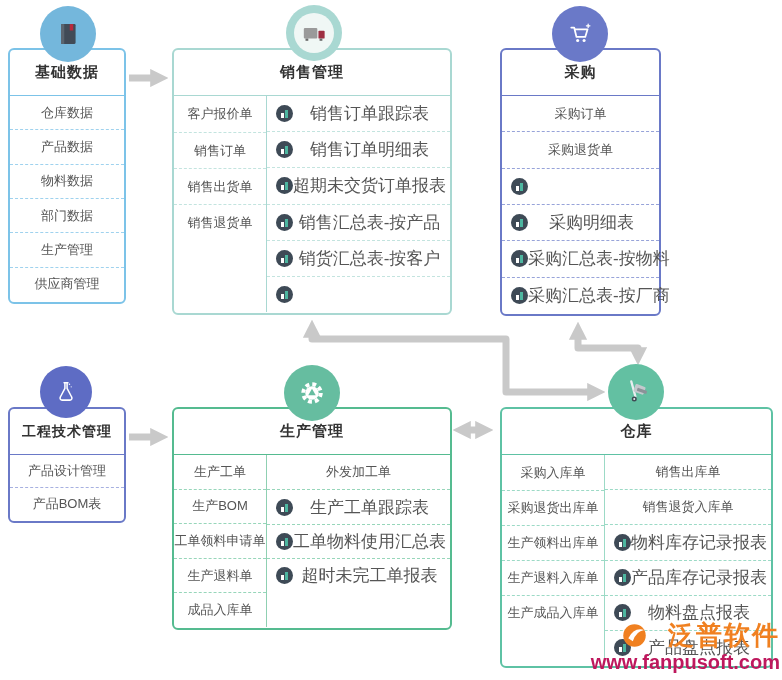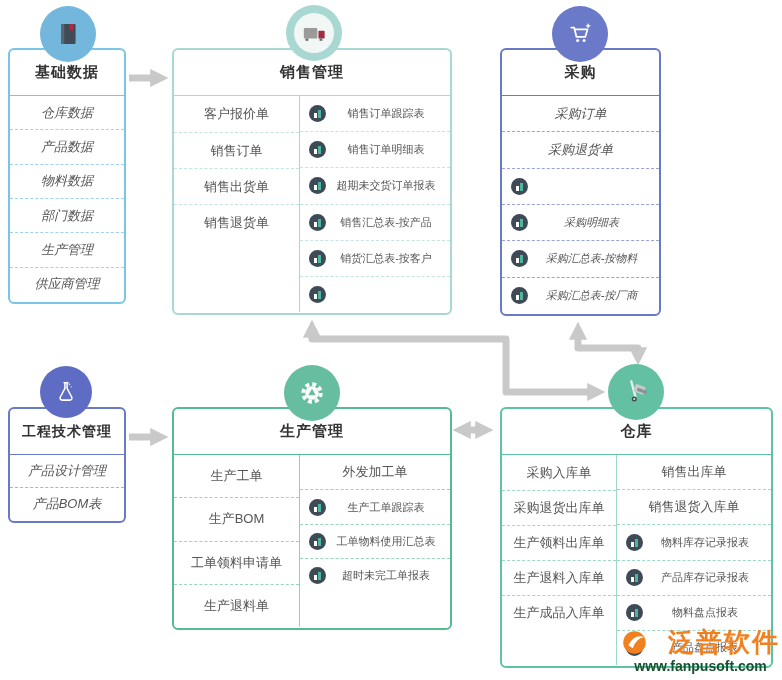--- a/index.html
+++ b/index.html
@@ -22,41 +22,41 @@
     z-index:2;
   }
   .module-header {
     height:46px;
     display:flex; align-items:center; justify-content:center;
     font-size:15px; font-weight:bold; color:#333;
     border-bottom:1px solid var(--bc);
     letter-spacing:1px;
   }
   .body-rows { display:flex; flex-direction:column; height:calc(100% - 47px); }
-  .body-rows .row { flex:1;font-style:italic; }
+  .body-rows .row { flex:1; }
   .row {
     display:flex; align-items:center; justify-content:center;
     font-size:13px; color:#555;
     white-space:nowrap;
   }
   .body-rows .row + .row { border-top:1px dashed var(--dash); }
   .cols { display:flex; height:calc(100% - 47px); }
   .col { display:flex; flex-direction:column; }
   .col-left { width:126px; border-right:1px solid var(--div); }
   .col-right { flex:1; }
   .col .row + .row { border-top:1px dashed var(--dash); }
   .col-right .row { flex:1; }
   
   .sales .col-left .row { flex:none; height:16.667%; }
   .production .col-left .row { flex:1; }
   .production .col-right .row { flex:none; height:20%; }
   .warehouse .col-left { width:115px; }
   .warehouse .col-left .row { flex:none; height:16.667%; }
   .row.report { justify-content:flex-start; padding-left:9px; }
-  .row.report .label { flex:1; text-align:center; font-size:11px; padding-right:4px; }
+  .row.report .label { flex:1; text-align:center; font-size:17px; padding-right:4px; }
   .chart-icon {
     width:17px; height:17px; border-radius:50%;
     background:#3e4a56; flex:none;
     display:inline-flex; align-items:flex-end; justify-content:center;
     gap:1px; padding-bottom:4px;
   }
   .chart-icon .b1 { width:3px; height:5px; background:#fff; }
   .chart-icon .b2 { width:3px; height:8px; background:#4db6a0; }
   
   .basic       { --bc:#7cc3e8; --dash:#9fd2ee; }
@@ -86,21 +86,21 @@
   .badge-warehouse   { left:608px; top:364px; background:#63c0a2; }
   .badge .inner {
     width:72%; height:72%; border-radius:50%;
     background:#f0f7f5;
     display:flex; align-items:center; justify-content:center;
   }
   
   .watermark { position:absolute; right:2px; bottom:6px; z-index:5; text-align:center; }
   .wm-top { display:flex; align-items:center; justify-content:flex-end; gap:20px; }
   .wm-brand { font-size:26px; font-weight:bold; color:#f08020; letter-spacing:2px; }
-  .wm-url { font-size:14px; font-weight:bold; color:#14532d; margin-top:-2px; }
+  .wm-url { font-size:20px; font-weight:bold; color:#be185d; margin-top:-2px; }
 </style>
 </head>
 <body>
 
 <div class="canvas">
 
   <svg class="arrows" width="782" height="680">
     <defs>
       <marker id="ah" viewBox="0 0 10 10" refX="1" refY="5" markerWidth="2.6" markerHeight="2.6" orient="auto-start-reverse">
         <path d="M0 0 L10 5 L0 10 Z" fill="#c9c9c9"></path>
@@ -224,20 +224,21 @@
   </div>
 
   <div class="module production">
     <div class="module-header">生产管理</div>
     <div class="cols">
       <div class="col col-left">
         <div class="row">生产工单</div>
         <div class="row">生产BOM</div>
         <div class="row">工单领料申请单</div>
         <div class="row">生产退料单</div>
+        <div class="row">成品入库单</div>
       </div>
       <div class="col col-right">
         <div class="row">外发加工单</div>
         <div class="row report">
             <span class="chart-icon">
               <span class="b1"></span>
               <span class="b2"></span>
             </span>
             <span class="label">生产工单跟踪表</span>
           </div>

